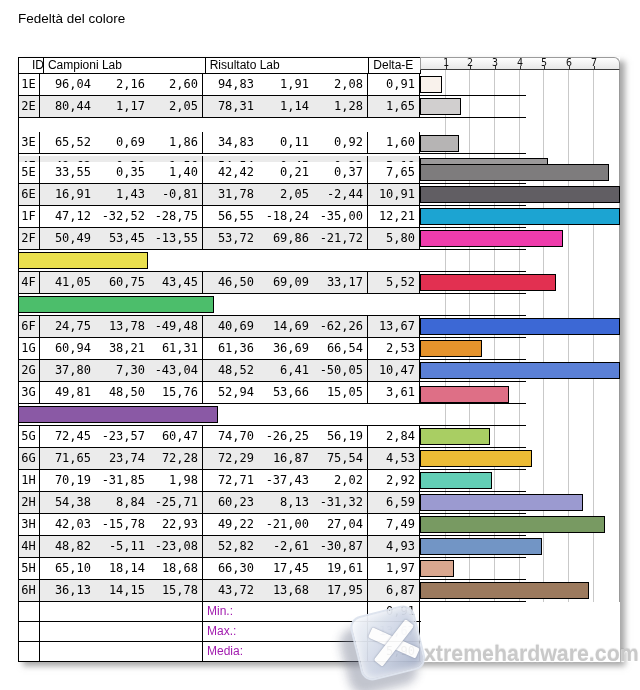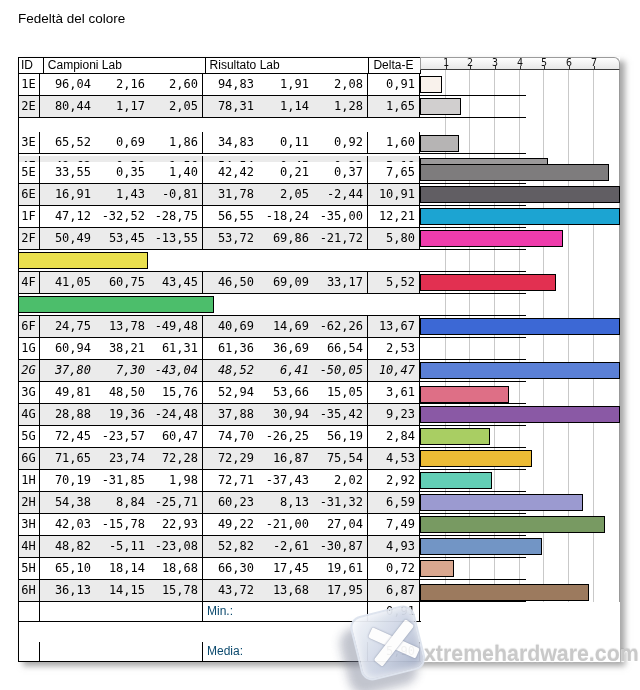--- a/index.html
+++ b/index.html
@@ -38,21 +38,21 @@
   
   .hrow{
     position:absolute;left:0;top:0;width:403px;height:17px;box-sizing:border-box;
     border-top:1px solid #000;border-bottom:1px solid #000;background:#fff;
     display:flex;z-index:2;
   }
   .hcell{
     box-sizing:border-box;font-size:12px;line-height:15px;color:#000;
     padding-left:4px;white-space:nowrap;overflow:hidden;
   }
-  .h-id{width:26px;border-right:1px solid #000;padding-left:3px;}
+  .h-id{width:26px;border-right:1px solid #000;padding-left:14px;}
   .h-c{width:163px;border-right:1px solid #000;}
   .h-r{width:165px;border-right:1px solid #000;}
   .h-d{width:52px;border-right:1px solid #000;}
   
   .trow{
     position:absolute;left:0;width:508px;height:22px;box-sizing:border-box;
     border-bottom:1px solid #000;display:flex;z-index:1;
   }
   .tpart{display:flex;width:402px;background:#fff;}
   .tpart.alt{background:#ebebeb;}
@@ -70,21 +70,21 @@
   }
   
   .srow{
     position:absolute;left:0;width:403px;height:20px;box-sizing:border-box;
     border-bottom:1px solid #000;background:#fff;display:flex;z-index:2;
   }
   .s-id{width:22px;box-sizing:border-box;border-right:1px solid #000;}
   .s-camp{width:163px;box-sizing:border-box;border-right:1px solid #000;}
   .s-label{
     width:165px;box-sizing:border-box;border-right:1px solid #000;
-    font-size:12px;line-height:18px;padding-left:4px;color:#0c4a6e;
+    font-size:12px;line-height:18px;padding-left:4px;color:#a21caf;
   }
   .s-val{
     width:52px;box-sizing:border-box;border-right:1px solid #000;
     font-family:"DejaVu Sans Mono", monospace;font-size:12px;line-height:18px;
     text-align:right;padding-right:4px;color:#000;
   }
   .val-max{color:#8a97b4;}
   
   .wm-logo{position:absolute;left:350px;top:610px;width:76px;height:76px;
     transform:rotate(-14deg);z-index:10;opacity:.95;}
@@ -299,36 +299,36 @@
           <span class="cell cw54 cend">-49,48</span>
           <span class="cell rw55">40,69</span>
           <span class="cell rw55">14,69</span>
           <span class="cell rw55 cend">-62,26</span>
           <span class="cell dele">13,67</span>
         </div>
         <div class="bpart">
           <div class="bar" style="width: 200px; background: rgb(60, 104, 213);"></div>
         </div>
       </div>
-      <div class="trow" style="top: 281px; flex-direction: column;">
+      <div class="trow" style="top: 281px;">
         <div class="tpart">
           <span class="cell cid">1G</span>
           <span class="cell cw55">60,94</span>
           <span class="cell cw54">38,21</span>
           <span class="cell cw54 cend">61,31</span>
           <span class="cell rw55">61,36</span>
           <span class="cell rw55">36,69</span>
           <span class="cell rw55 cend">66,54</span>
           <span class="cell dele">2,53</span>
         </div>
         <div class="bpart">
           <div class="bar" style="width: 62px; background: rgb(229, 147, 44);"></div>
         </div>
       </div>
-      <div class="trow" style="top: 303px; font-style: italic;">
+      <div class="trow" style="top: 303px;">
         <div class="tpart alt">
           <span class="cell cid">2G</span>
           <span class="cell cw55">37,80</span>
           <span class="cell cw54">7,30</span>
           <span class="cell cw54 cend">-43,04</span>
           <span class="cell rw55">48,52</span>
           <span class="cell rw55">6,41</span>
           <span class="cell rw55 cend">-50,05</span>
           <span class="cell dele">10,47</span>
         </div>
@@ -345,30 +345,20 @@
           <span class="cell rw55">52,94</span>
           <span class="cell rw55">53,66</span>
           <span class="cell rw55 cend">15,05</span>
           <span class="cell dele">3,61</span>
         </div>
         <div class="bpart">
           <div class="bar" style="width: 89px; background: rgb(222, 111, 134);"></div>
         </div>
       </div>
       <div class="trow" style="top: 347px;">
-        <div class="tpart alt">
-          <span class="cell cid">4G</span>
-          <span class="cell cw55">28,88</span>
-          <span class="cell cw54">19,36</span>
-          <span class="cell cw54 cend">-24,48</span>
-          <span class="cell rw55">37,88</span>
-          <span class="cell rw55">30,94</span>
-          <span class="cell rw55 cend">-35,42</span>
-          <span class="cell dele">9,23</span>
-        </div>
         <div class="bpart">
           <div class="bar" style="width: 200px; background: rgb(138, 89, 165);"></div>
         </div>
       </div>
       <div class="trow" style="top: 369px;">
         <div class="tpart">
           <span class="cell cid">5G</span>
           <span class="cell cw55">72,45</span>
           <span class="cell cw54">-23,57</span>
           <span class="cell cw54 cend">60,47</span>
@@ -458,27 +448,27 @@
       </div>
       <div class="trow" style="top: 501px;">
         <div class="tpart">
           <span class="cell cid">5H</span>
           <span class="cell cw55">65,10</span>
           <span class="cell cw54">18,14</span>
           <span class="cell cw54 cend">18,68</span>
           <span class="cell rw55">66,30</span>
           <span class="cell rw55">17,45</span>
           <span class="cell rw55 cend">19,61</span>
-          <span class="cell dele">0,72</span>
+          <span class="cell dele">1,97</span>
         </div>
         <div class="bpart">
           <div class="bar" style="width: 34px; background: rgb(217, 167, 143);"></div>
         </div>
       </div>
-      <div class="trow" style="top: 523px; align-items: flex-end;">
+      <div class="trow" style="top: 523px;">
         <div class="tpart alt">
           <span class="cell cid">6H</span>
           <span class="cell cw55">36,13</span>
           <span class="cell cw54">14,15</span>
           <span class="cell cw54 cend">15,78</span>
           <span class="cell rw55">43,72</span>
           <span class="cell rw55">13,68</span>
           <span class="cell rw55 cend">17,95</span>
           <span class="cell dele">6,87</span>
         </div>
@@ -487,20 +477,26 @@
         </div>
       </div>
     </div>
 
   <div class="srow" style="top:545px">
     <div class="s-id"></div>
     <div class="s-camp"></div>
     <div class="s-label">Min.:</div>
     <div class="s-val">0,91</div>
   </div>
+  <div class="srow" style="top:565px">
+    <div class="s-id"></div>
+    <div class="s-camp"></div>
+    <div class="s-label">Max.:</div>
+    <div class="s-val val-max">13,67</div>
+  </div>
   <div class="srow" style="top:585px">
     <div class="s-id"></div>
     <div class="s-camp"></div>
     <div class="s-label">Media:</div>
     <div class="s-val">5,90</div>
   </div>
 
   <div class="vline-left"></div>
 </div>
 

